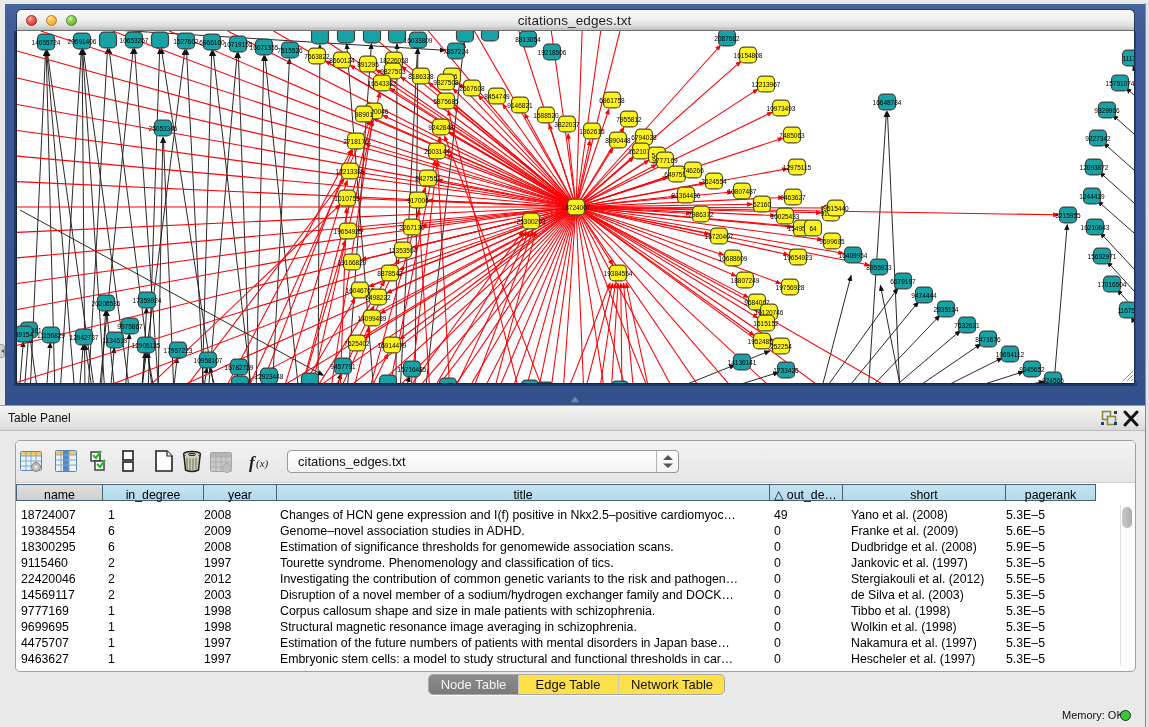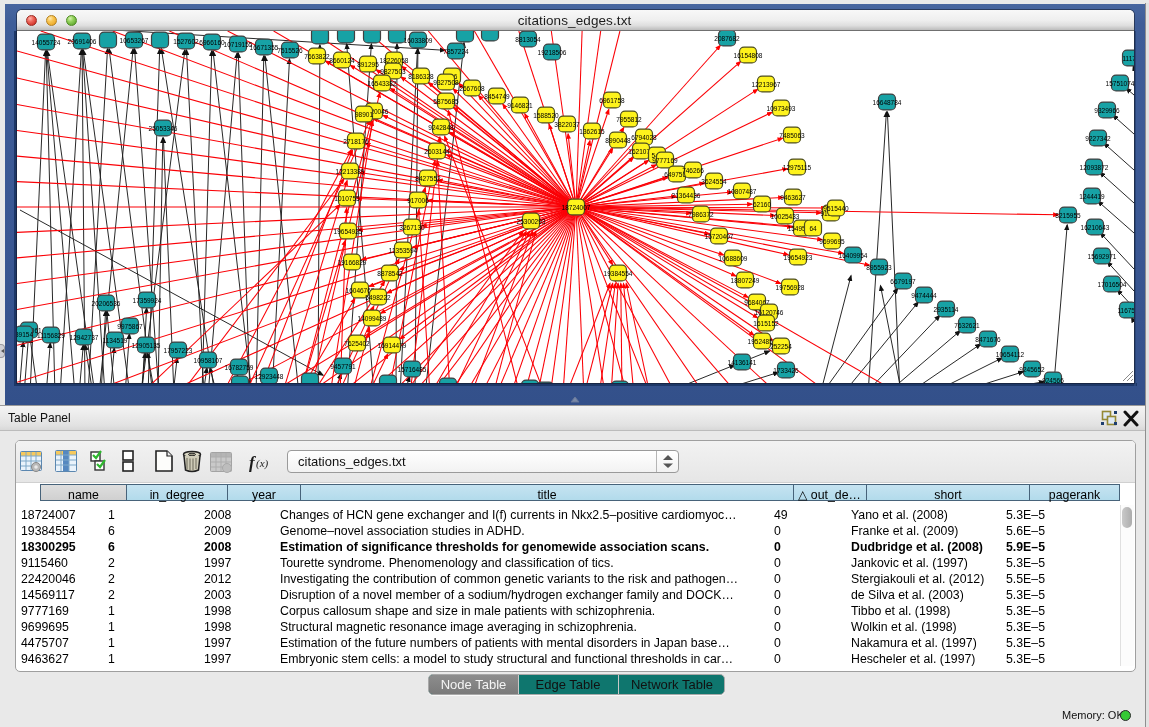--- a/index.html
+++ b/index.html
@@ -27,36 +27,36 @@
   #tph-label { left:8px; top:411px; font-size:12px; color:#111; }
   
   #pbody { left:0; top:433px; width:1149px; height:294px; background:#e9e9e9; }
   #content { left:15px; top:440px; width:1121px; height:232px; background:#fff; border:1px solid #9f9f9f; border-radius:5px; }
   #toolbar { left:16px; top:441px; width:1119px; height:42px; background:linear-gradient(180deg,#f2f2f2,#e6e6e6); border-radius:4px 4px 0 0; border-bottom:1px solid #d0d0d0;}
   
   #dd { left:287px; top:450px; width:392px; height:23px; background:linear-gradient(180deg,#ffffff,#f2f2f2); border:1px solid #9a9a9a; border-radius:4px; }
   #ddtext { left:298px; top:454px; font-size:13px; color:#111; }
   #ddsep { left:656px; top:451px; width:1px; height:21px; background:#b5b5b5; }
   
-  .th { top:484px; height:17px; background:linear-gradient(180deg,#c6e3f1,#b2dbeb); border:1px solid #47637a; border-left:none; font-size:12.3px; color:#000; text-align:center; line-height:20px;margin-left:24px; }
+  .th { top:484px; height:17px; background:linear-gradient(180deg,#c6e3f1,#b2dbeb); border:1px solid #47637a; border-left:none; font-size:12.3px; color:#000; text-align:center; line-height:20px; }
   
   #rows { left:16px; top:507px; width:1104px; height:160px; background:#fff; font-size:12.3px; color:#000; }
   .row { position:absolute; height:16px; line-height:16px; white-space:nowrap; }
   .c-name { position:absolute; left:5px; width:95px; }
   .c-ind  { position:absolute; left:92px; width:100px; }
   .c-year { position:absolute; left:188px; width:80px; }
   .c-title{ position:absolute; left:264px; width:492px; overflow:hidden; }
   .c-out  { position:absolute; left:758px; width:70px; }
   .c-short{ position:absolute; left:835px; width:163px; }
   .c-pr   { position:absolute; left:990px; width:90px; }
   
   #sbtrack { left:1120px; top:505px; width:14px; height:161px; background:#fcfcfc; border-left:1px solid #e0e0e0; }
   #sbthumb { left:1122px; top:507px; width:10px; height:21px; background:linear-gradient(90deg,#c9c9c9,#adadad); border-radius:5px; }
   
-  #tabs { left:428px; top:674px; width:297px; height:21px; background:#0f766e; border:1px solid #a8a8a8; border-radius:5px; box-shadow:0 1px 0 rgba(255,255,255,.7); }
+  #tabs { left:428px; top:674px; width:297px; height:21px; background:#fde047; border:1px solid #a8a8a8; border-radius:5px; box-shadow:0 1px 0 rgba(255,255,255,.7); }
   .tab { position:absolute; top:0; height:19px; line-height:19px; font-size:13px; text-align:center; color:#111; }
   #tab1 { left:0; width:89px; background:linear-gradient(180deg,#8d8d8d,#7a7a7a); color:#f4f4f4; border-radius:4px 0 0 4px; }
   #tab2 { left:89px; width:99px; border-left:1px solid #c8c8c8; }
   #tab3 { left:189px; width:107px; border-left:1px solid #c8c8c8; }
   
   #mem { left:1062px; top:709px; font-size:11px; color:#111; }
   #memdot { left:1120px; top:710px; width:11px; height:11px; border-radius:50%; background:#35c935; border:1px solid #2a2a2a; }
   #rightline { left:1145px; top:3px; width:1px; height:724px; background:#8f8f8f; }
   #rightstrip { left:1146px; top:3px; width:3px; height:724px; background:#e2e2e2; }
   #lnotch { left:0px; top:344px; width:5px; height:14px; background:#cfcfd4; border:1px solid #9a9aa0; border-left:none; border-radius:0 4px 4px 0; }
@@ -678,35 +678,35 @@
 <div class="abs th" style="left:204px;width:73px;">year</div>
 <div class="abs th" style="left:277px;width:493px;">title</div>
 <div class="abs th" style="left:770px;width:73px;text-align:left;padding-left:4px;">△ out_de…</div>
 <div class="abs th" style="left:843px;width:163px;">short</div>
 <div class="abs th" style="left:1006px;width:90px;">pagerank</div>
 <div class="abs" id="rows">
 <div class="row" style="top:0px;width:1104px;">
       <span class="c-name">18724007</span>
       <span class="c-ind">1</span>
       <span class="c-year">2008</span>
-      <span class="c-title">Changes of HCN gene exchanger and I(f) currents in Nkx2.5–positive cardiomyoc…</span>
+      <span class="c-title">Changes of HCN gene expression and I(f) positive in Nkx2.5–positive cardiomyoc…</span>
       <span class="c-out">49</span>
       <span class="c-short">Yano et al. (2008)</span>
       <span class="c-pr">5.3E–5</span>
     </div>
     <div class="row" style="top:16px;width:1104px;">
       <span class="c-name">19384554</span>
       <span class="c-ind">6</span>
       <span class="c-year">2009</span>
       <span class="c-title">Genome–novel association studies in ADHD.</span>
       <span class="c-out">0</span>
       <span class="c-short">Franke et al. (2009)</span>
       <span class="c-pr">5.6E–5</span>
     </div>
-    <div class="row" style="top:32px;width:1104px;font-weight:bold;">
+    <div class="row" style="top:32px;width:1104px;">
       <span class="c-name">18300295</span>
       <span class="c-ind">6</span>
       <span class="c-year">2008</span>
       <span class="c-title">Estimation of significance thresholds for genomewide association scans.</span>
       <span class="c-out">0</span>
       <span class="c-short">Dudbridge et al. (2008)</span>
       <span class="c-pr">5.9E–5</span>
     </div>
     <div class="row" style="top:48px;width:1104px;padding-left:16px;">
       <span class="c-name">9115460</span>

